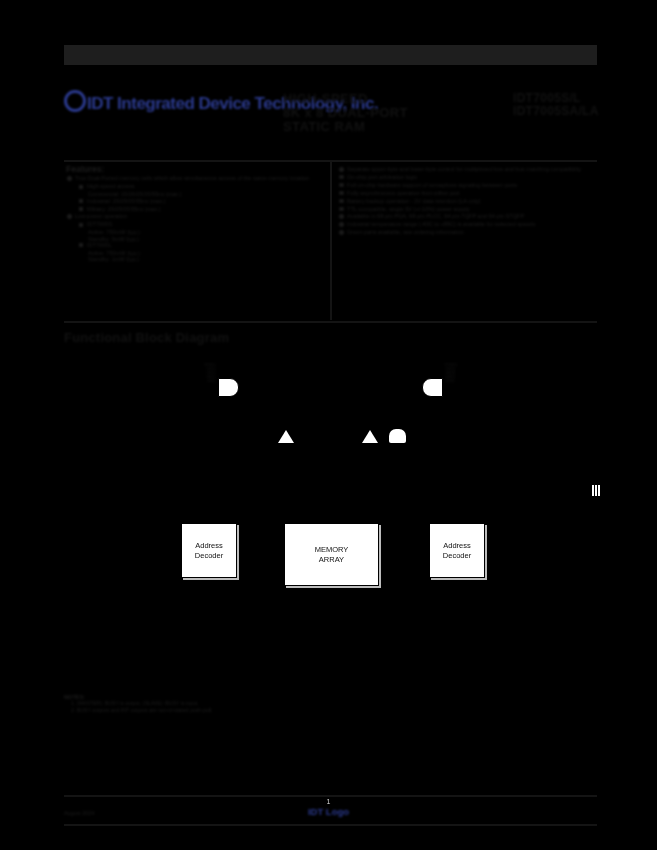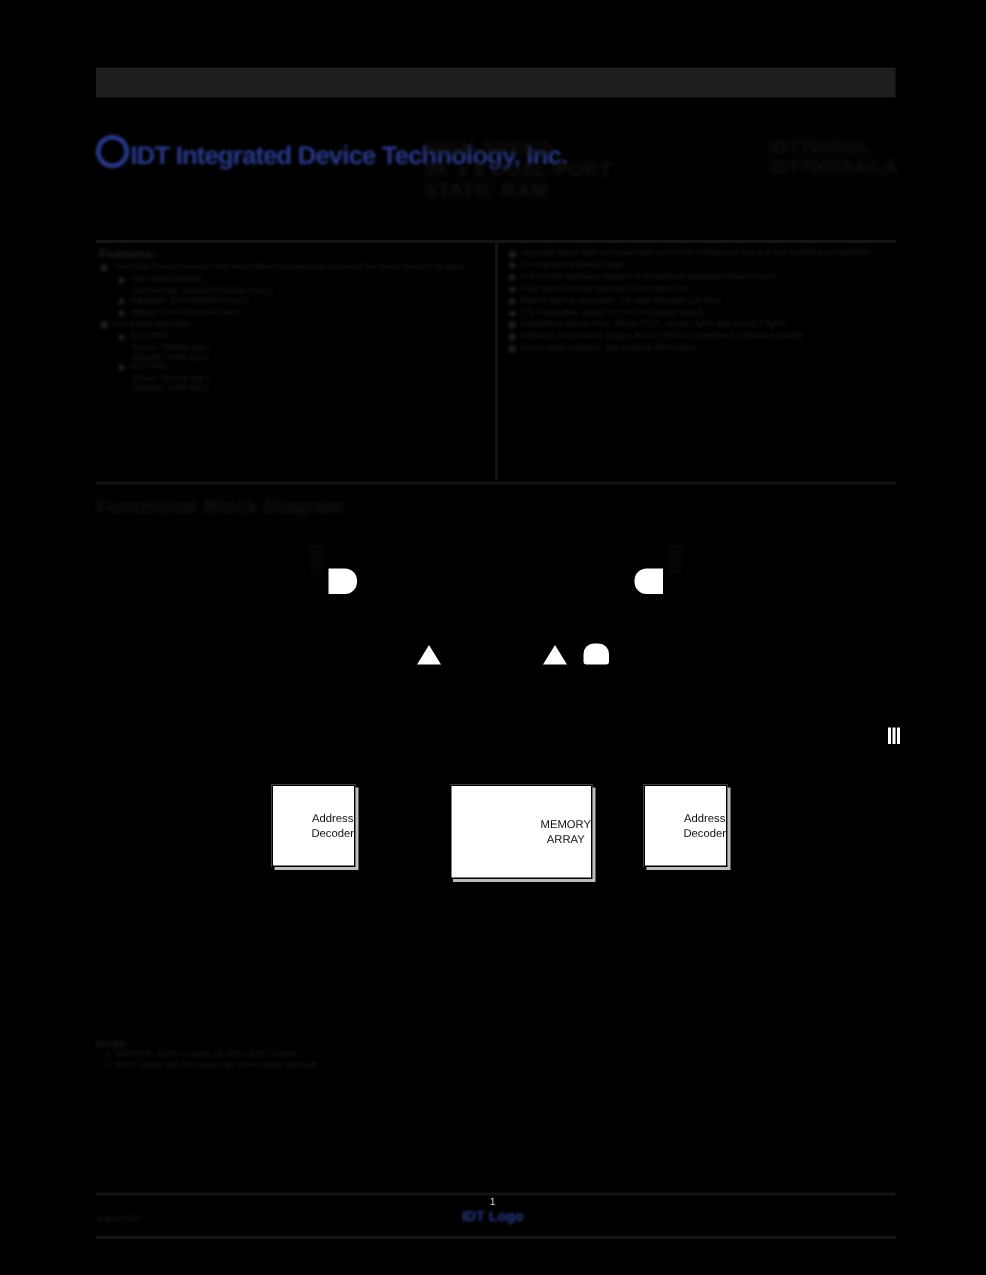--- a/index.html
+++ b/index.html
@@ -48,21 +48,21 @@
 
   
   .sec-head{position:absolute;left:64px;top:330px;font-size:13px;font-weight:bold;letter-spacing:.2px;}
 
   
   .diagram{position:absolute;left:64px;top:352px;width:533px;height:320px;}
 
   .box{position:absolute;background:#fff;border:1.6px solid #000;
        display:flex;align-items:center;justify-content:center;text-align:center;
        font-size:7.5px;line-height:9.5px;color:#111;}
-  .box.sh{box-shadow:2px 2px 0 #bdbdbd;justify-content:flex-end;}
+  .box.sh{box-shadow:2px 2px 0 #bdbdbd;}
 
   
   .gate{position:absolute;width:19px;height:17px;background:#fff;border:1.3px solid #000;}
   .gate.l{border-radius:0 9px 9px 0;}
   .gate.r{border-radius:9px 0 0 9px;}
   .gate-lbl{position:absolute;font-size:3.6px;line-height:3.9px;color:#151515;text-align:right;}
   .gate-lbl.rt{text-align:left;}
 
   
   .tri{position:absolute;width:0;height:0;border-left:8px solid transparent;
@@ -175,21 +175,21 @@
     <div class="bars" style="left:528px;top:133px;">
       <i></i>
         <i></i>
         <i></i>
     </div>
 
     <div class="box sh" style="left:117px;top:171px;width:54px;height:53px;">
       <span>Address<br>Decoder</span>
     </div>
 
-    <div class="box sh" style="left:236px;top:171px;width:93px;height:61px;">
+    <div class="box sh" style="left:220px;top:171px;width:93px;height:61px;">
       <span>MEMORY<br>ARRAY</span>
     </div>
 
     <div class="box sh" style="left:365px;top:171px;width:54px;height:53px;">
       <span>Address<br>Decoder</span>
     </div>
 
   </div>
 
   <div class="notes blur">

